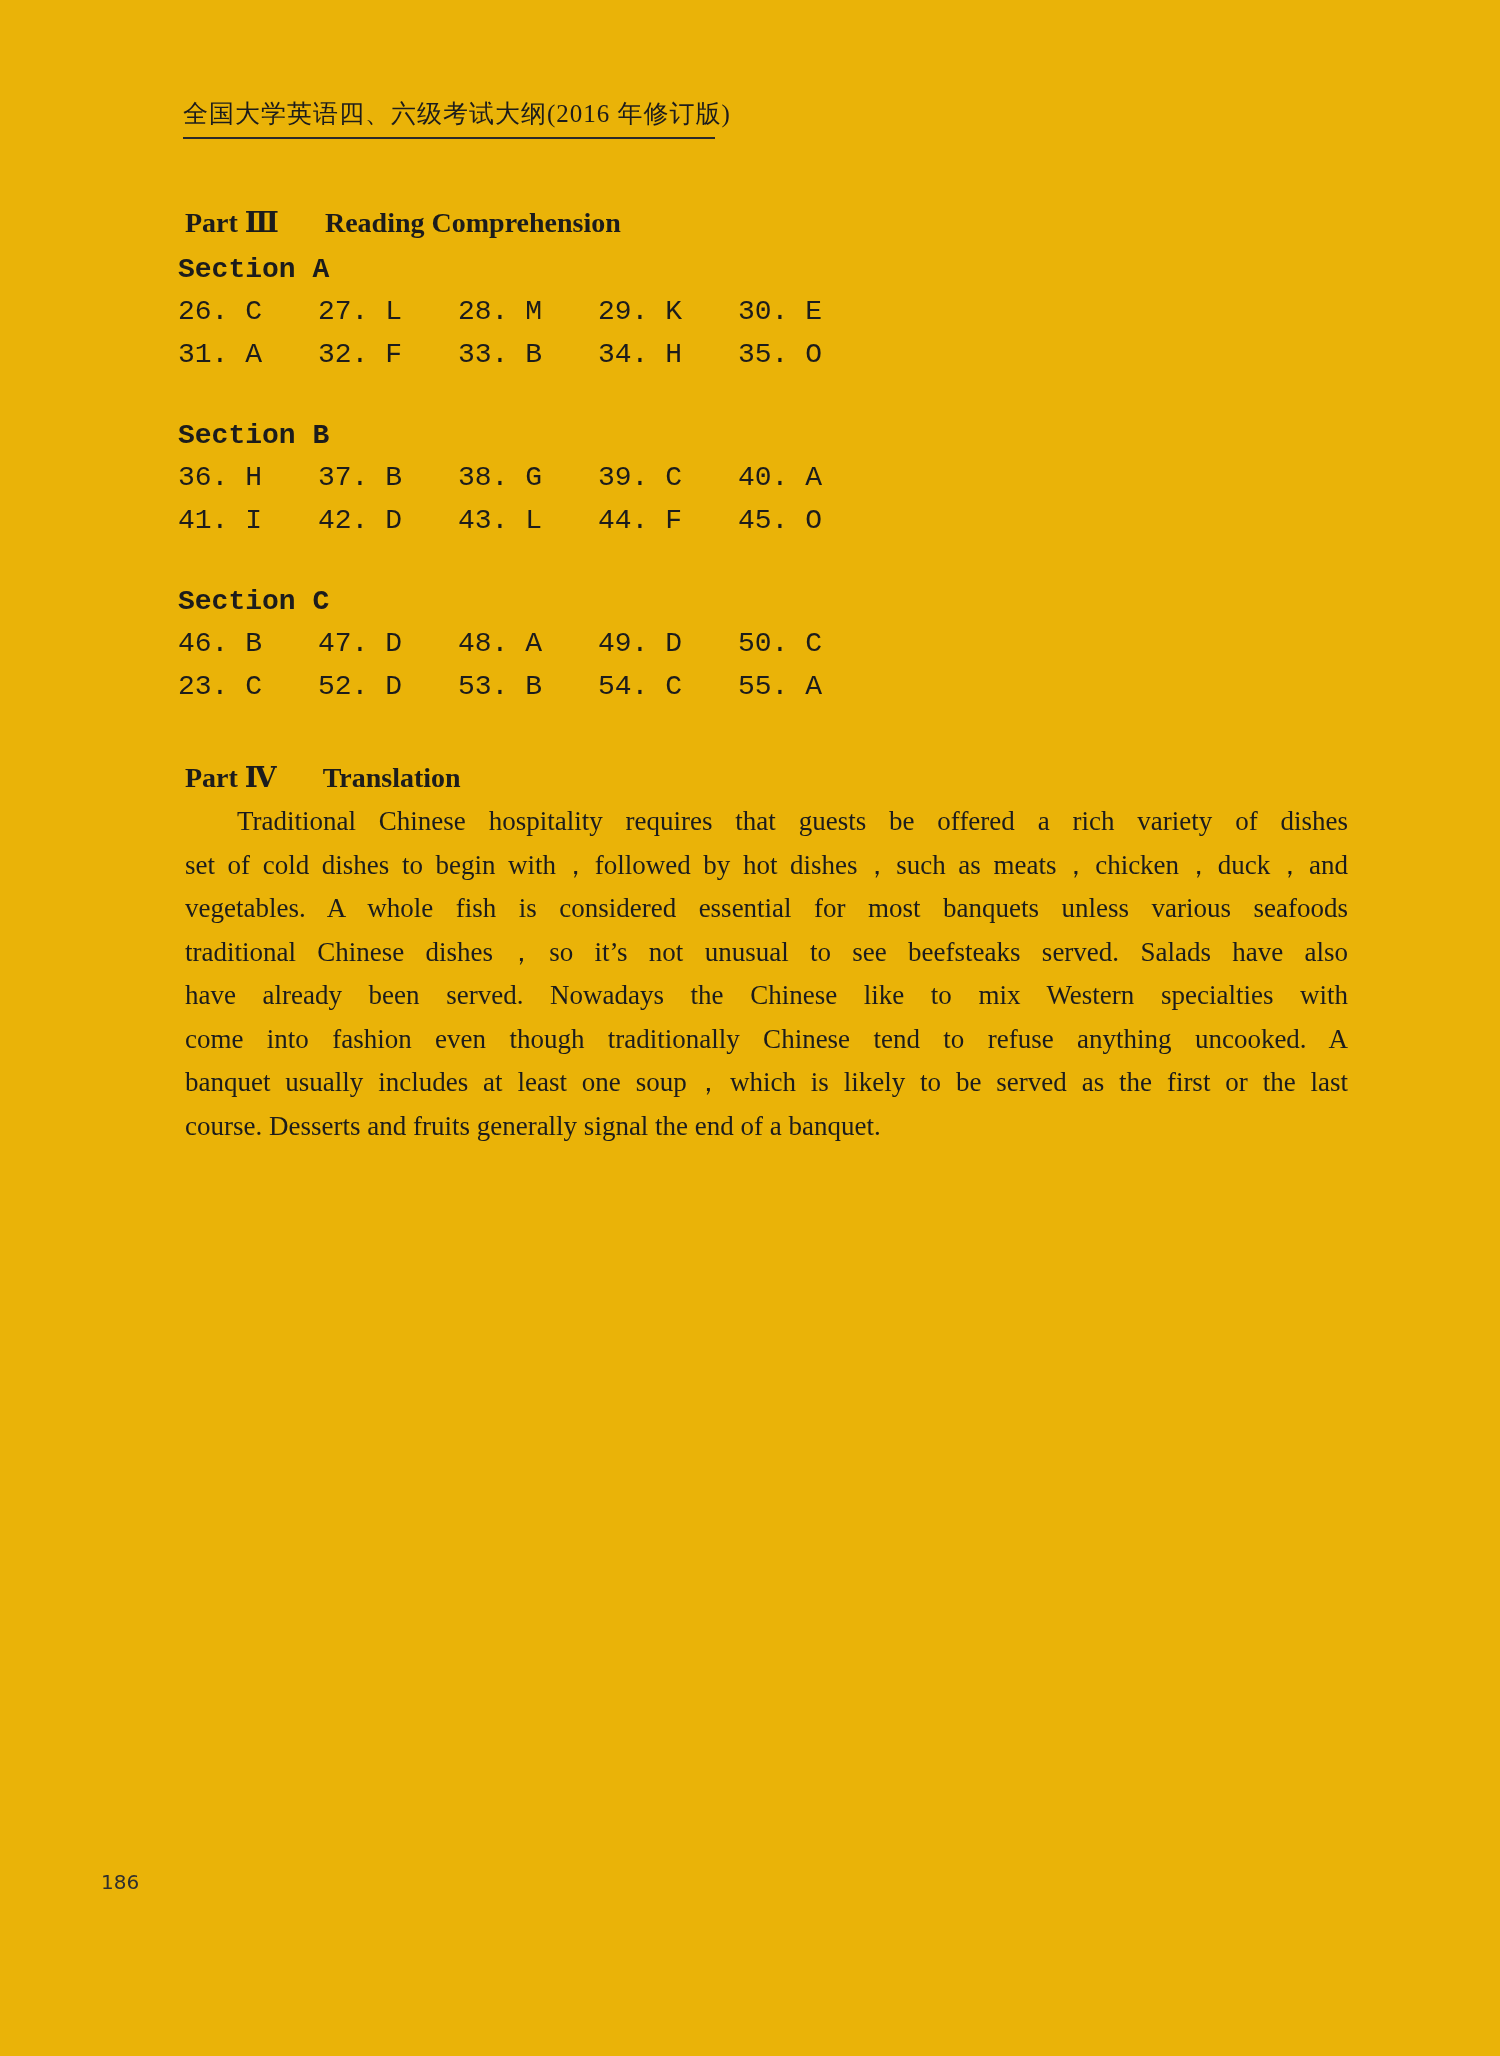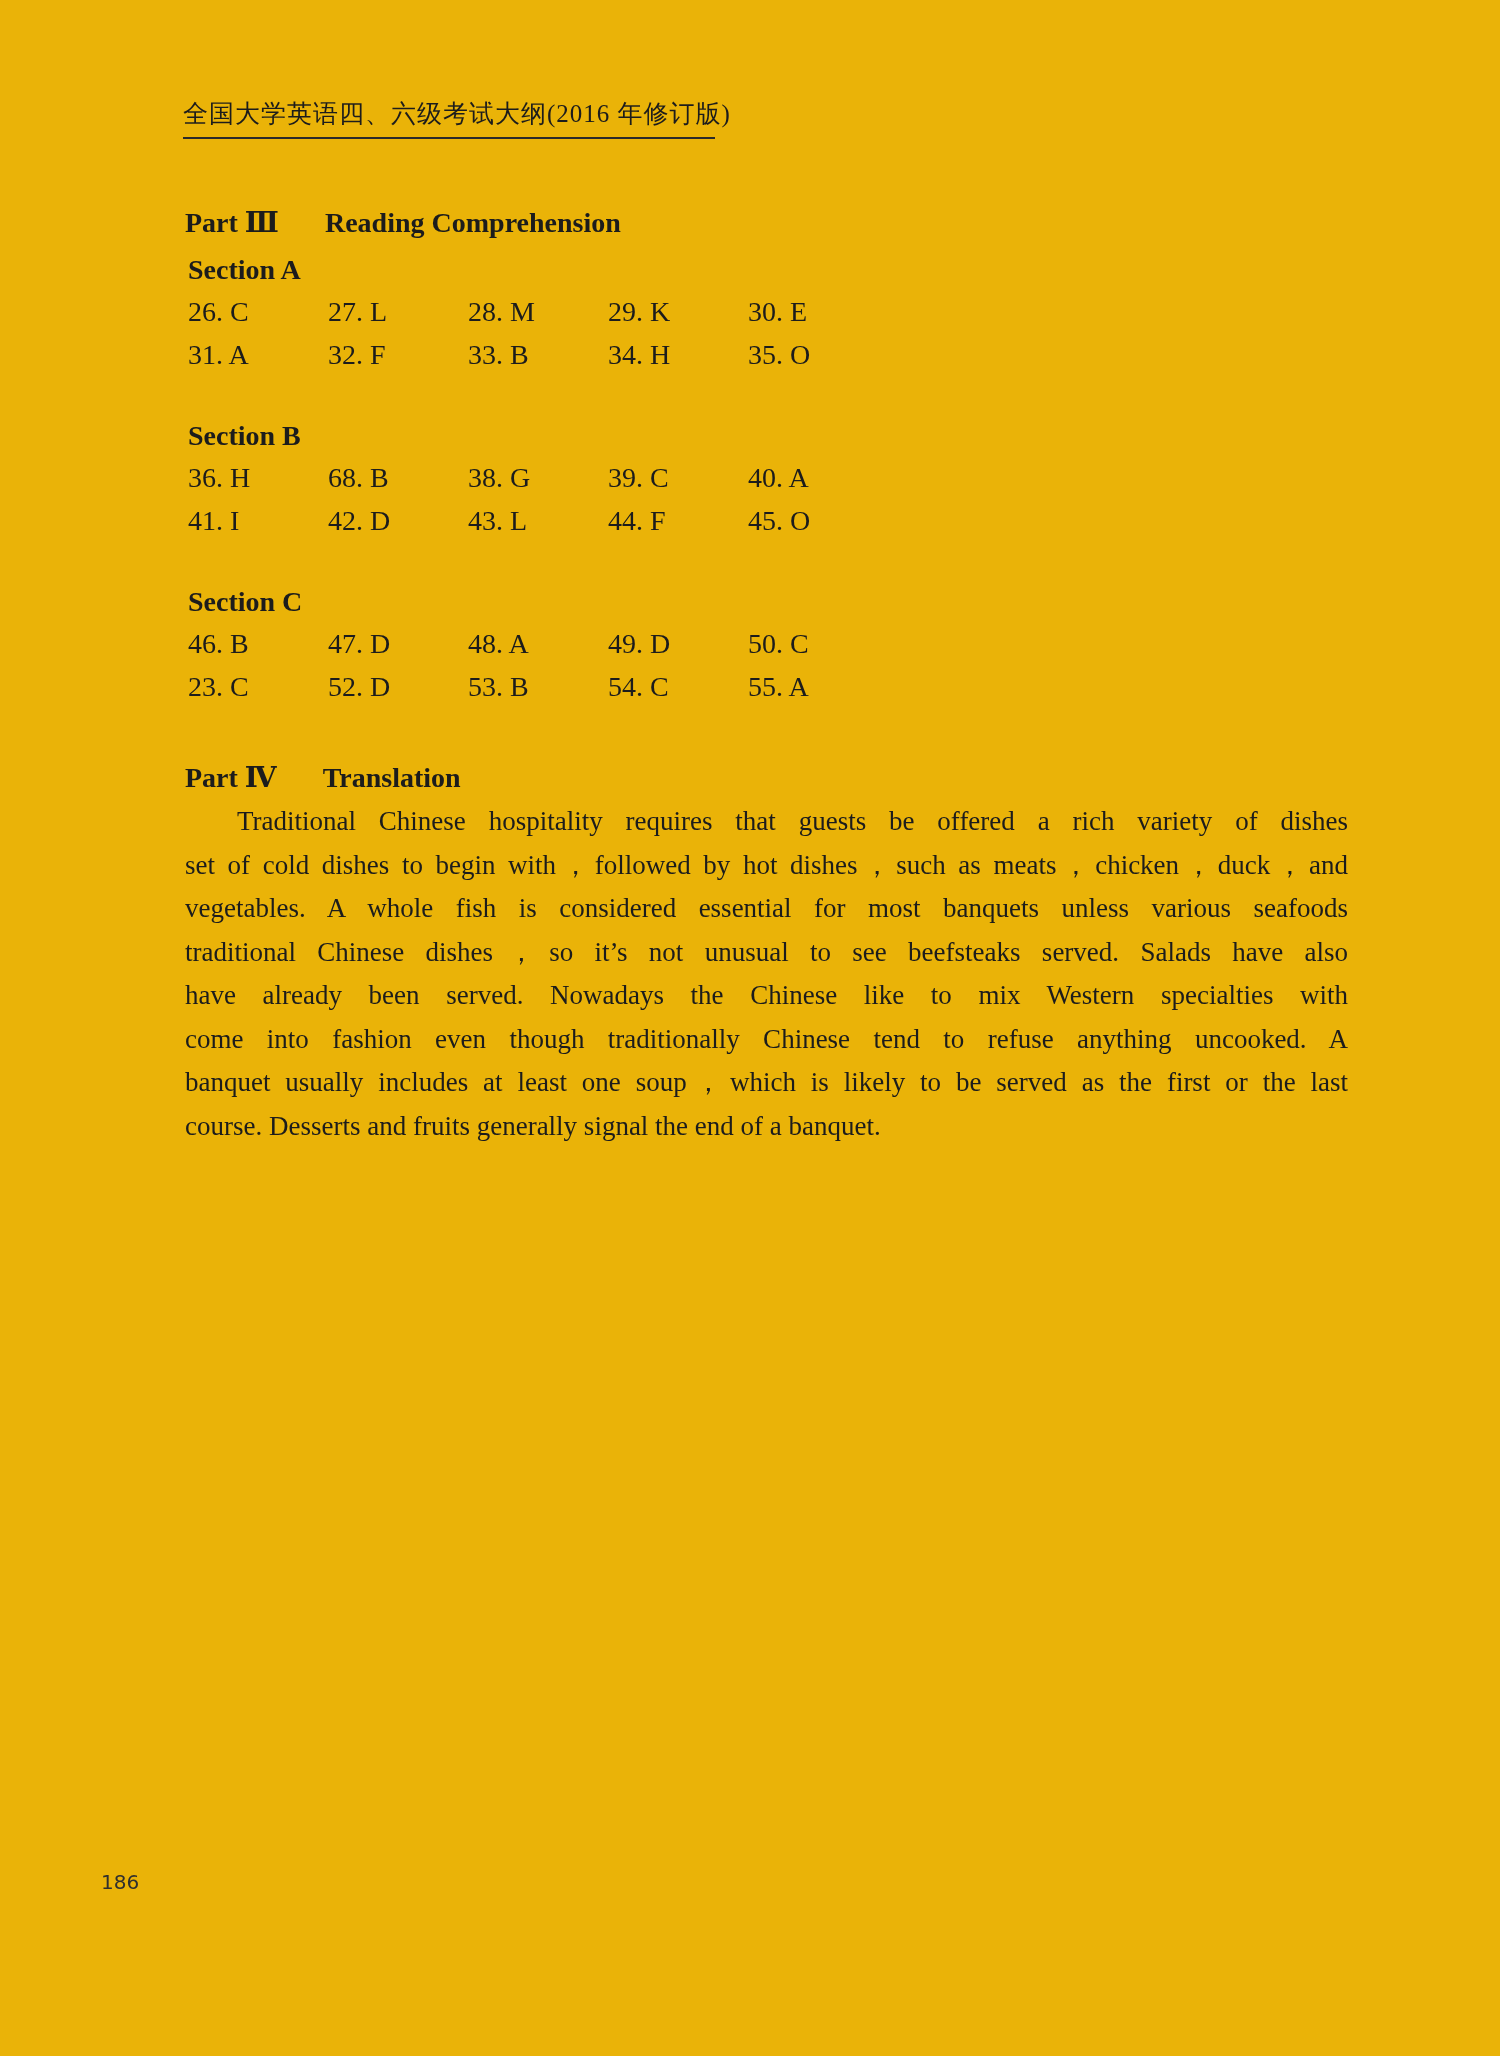--- a/index.html
+++ b/index.html
@@ -33,21 +33,22 @@
     position: absolute;
     left: 185px;
     font-size: 28px;
     font-weight: bold;
     line-height: 36px;
     white-space: nowrap;
   }
   .part-title { margin-left: 46px; }
   .section-block {
     position: absolute;
-    left: 188px;
+    left: 178px;
+    font-family: Liberation Mono, monospace;
   }
   .section-label {
     font-size: 28px;
     font-weight: bold;
     line-height: 36px;
     height: 38px;
   }
   .answers-grid {
     display: grid;
     grid-template-columns: repeat(5, 140px);
@@ -104,21 +105,21 @@
         <span class="ans-cell">33. B</span>
         <span class="ans-cell">34. H</span>
         <span class="ans-cell">35. O</span>
       </div>
   </div>
 
   <div class="section-block" style="top:418px">
     <div class="section-label">Section B</div>
     <div class="answers-grid">
         <span class="ans-cell">36. H</span>
-        <span class="ans-cell">68. B</span>
+        <span class="ans-cell">37. B</span>
         <span class="ans-cell">38. G</span>
         <span class="ans-cell">39. C</span>
         <span class="ans-cell">40. A</span>
         <span class="ans-cell">41. I</span>
         <span class="ans-cell">42. D</span>
         <span class="ans-cell">43. L</span>
         <span class="ans-cell">44. F</span>
         <span class="ans-cell">45. O</span>
       </div>
   </div>

